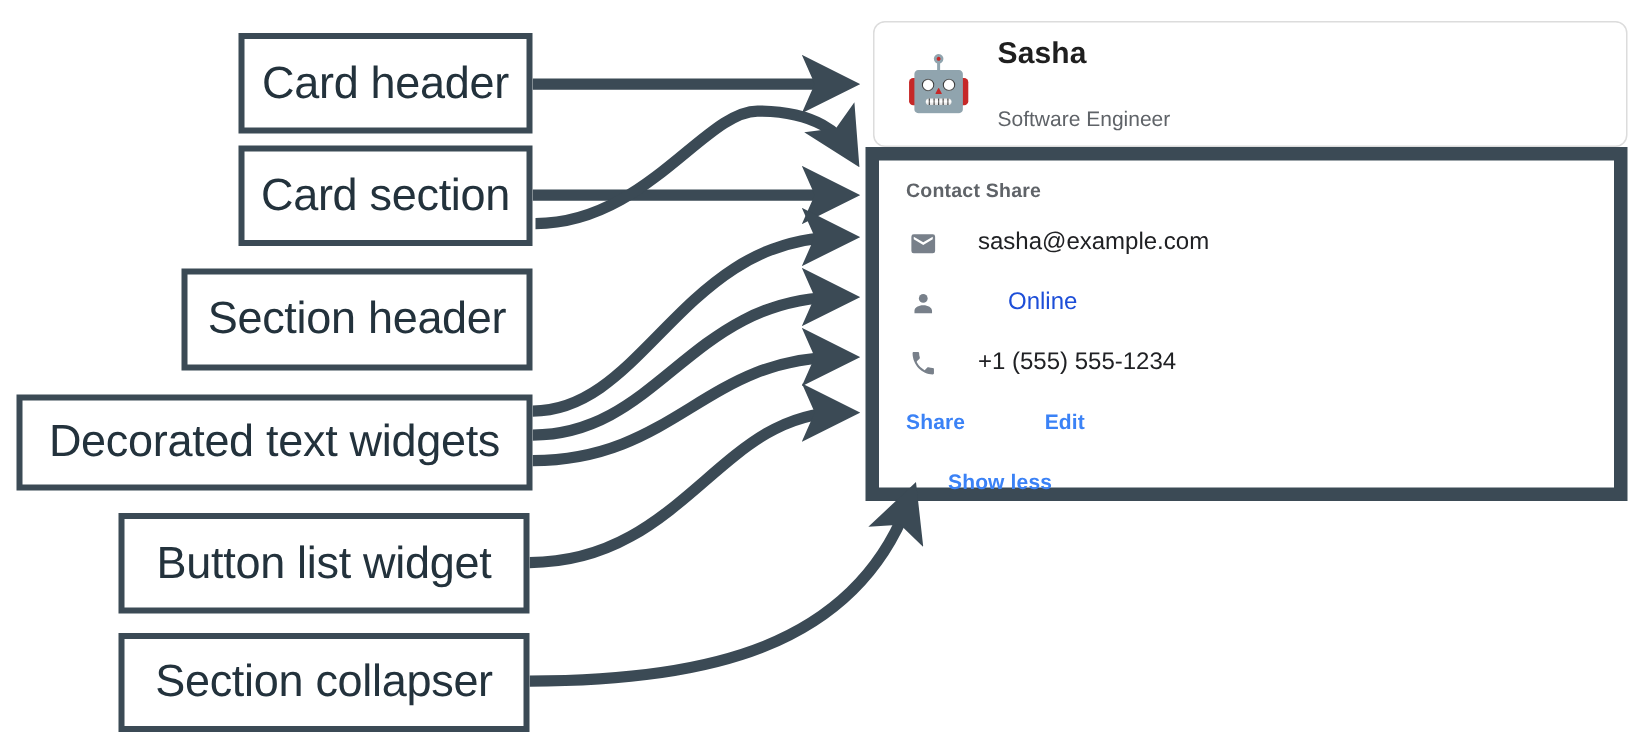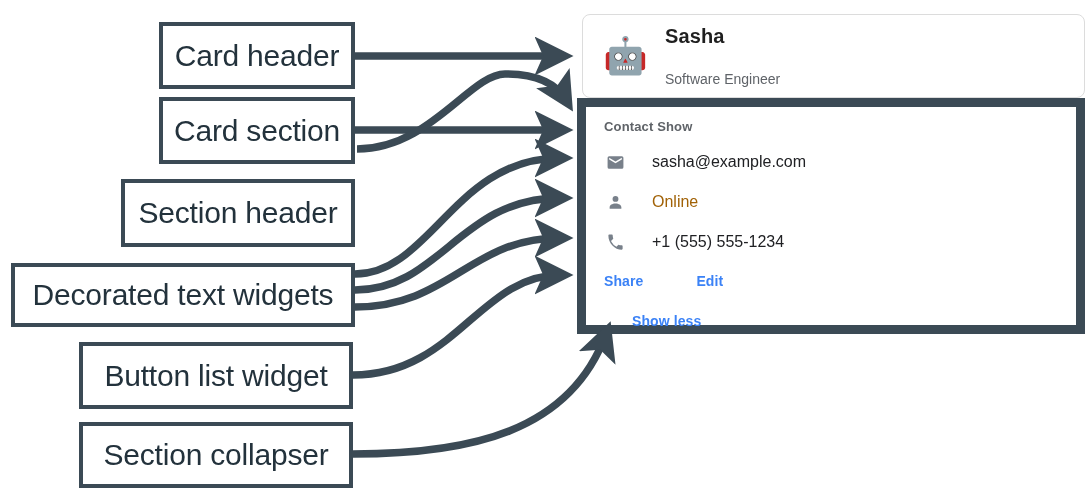--- a/index.html
+++ b/index.html
@@ -84,21 +84,21 @@
     display:flex;align-items:center;
     height:40px;
   }
   .row .ic{
     width:22px;height:22px;flex:0 0 22px;
     display:flex;align-items:center;justify-content:center;
     color:#78808a;
     margin-right:26px;
   }
   .row .val{font-size:16px;color:#202124;}
-  .val.green{color:#a16207;}
+  .val.green{color:#1d4ed8;margin-left:20px;}
 
   .btnrow{display:flex;align-items:center;height:34px;margin-top:2px;}
   .lnkbtn{
     font-size:14px;font-weight:bold;color:#3b82f6;
     background:none;border:none;padding:0;margin:0;
     font-family:"Liberation Sans", sans-serif;
     cursor:pointer;letter-spacing:0.1px;
   }
   .lnkbtn.edit{margin-left:53px;}
   .collapser{margin-top:6px;margin-left:28px;}
@@ -166,21 +166,21 @@
       </div>
       <div class="hdr-text">
         <div class="hdr-title">Sasha</div>
         <div class="hdr-sub">Software Engineer</div>
       </div>
     </div>
 
     <div class="card-section">
       <div class="section-inner">
 
-        <div class="section-header">Contact Show</div>
+        <div class="section-header">Contact Share</div>
 
         <div class="row">
           <span class="ic">
             <svg width="19" height="19" viewBox="0 0 24 24" fill="#78808a">
               <path d="M20 4H4a2 2 0 0 0-2 2v12a2 2 0 0 0 2 2h16a2 2 0 0 0 2-2V6a2 2 0 0 0-2-2zm0 4.2-8 4.8-8-4.8V6l8 4.8L20 6v2.2z"></path>
             </svg>
           </span>
           <span class="val">sasha@example.com</span>
         </div>
 

